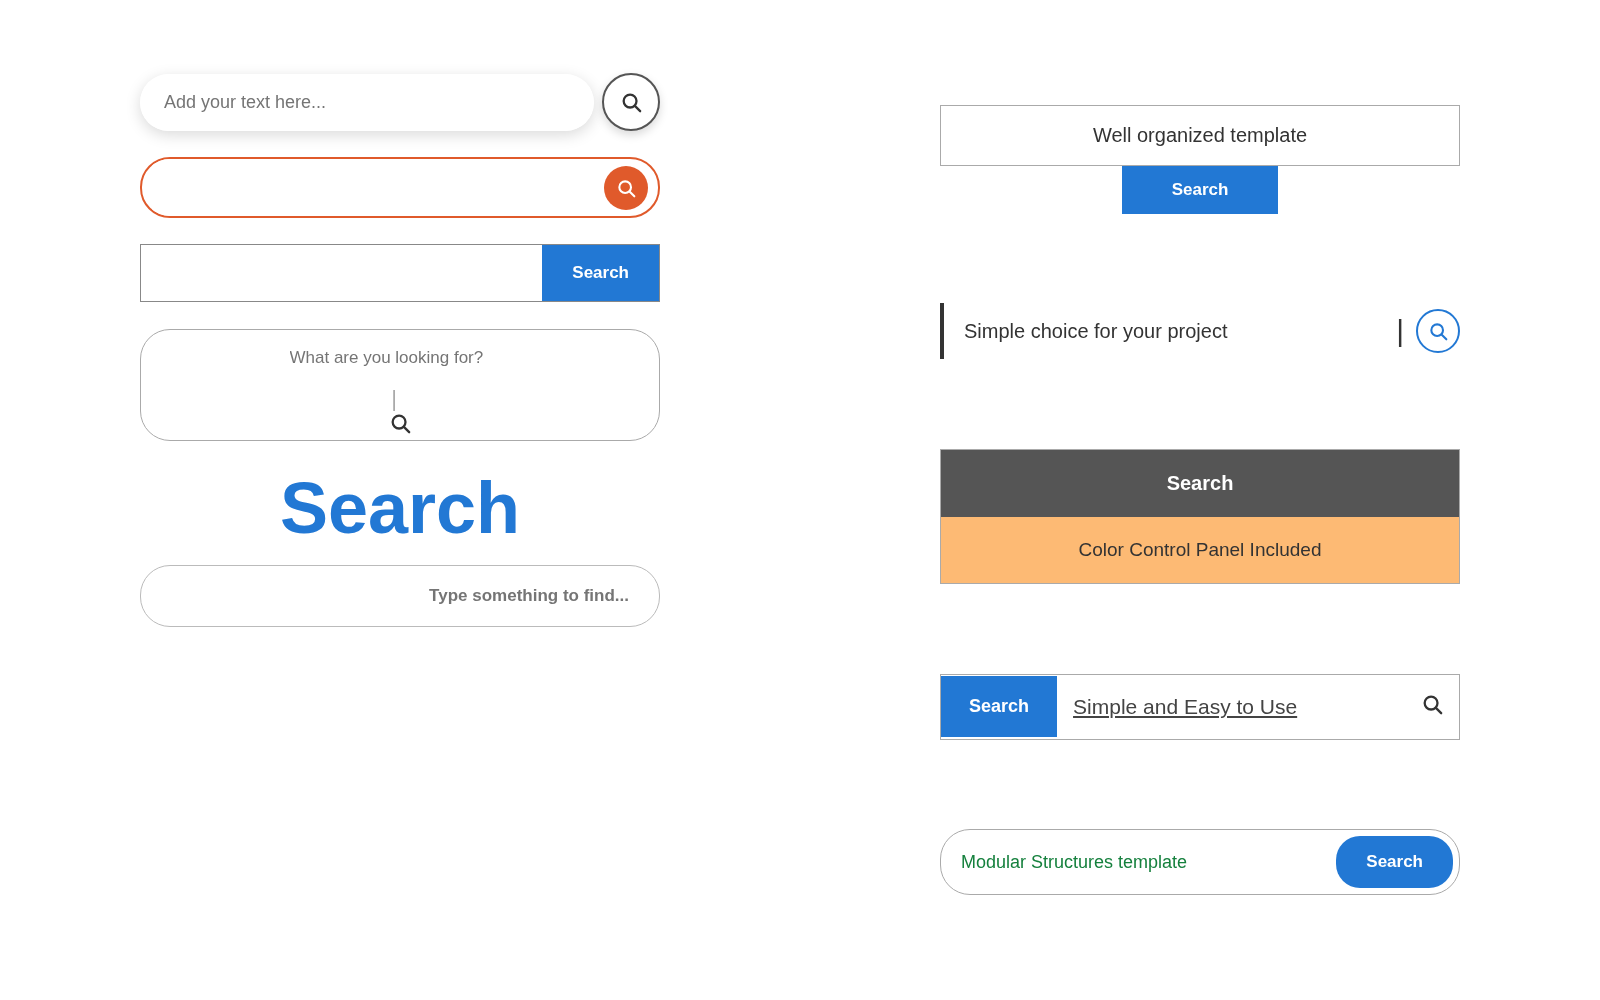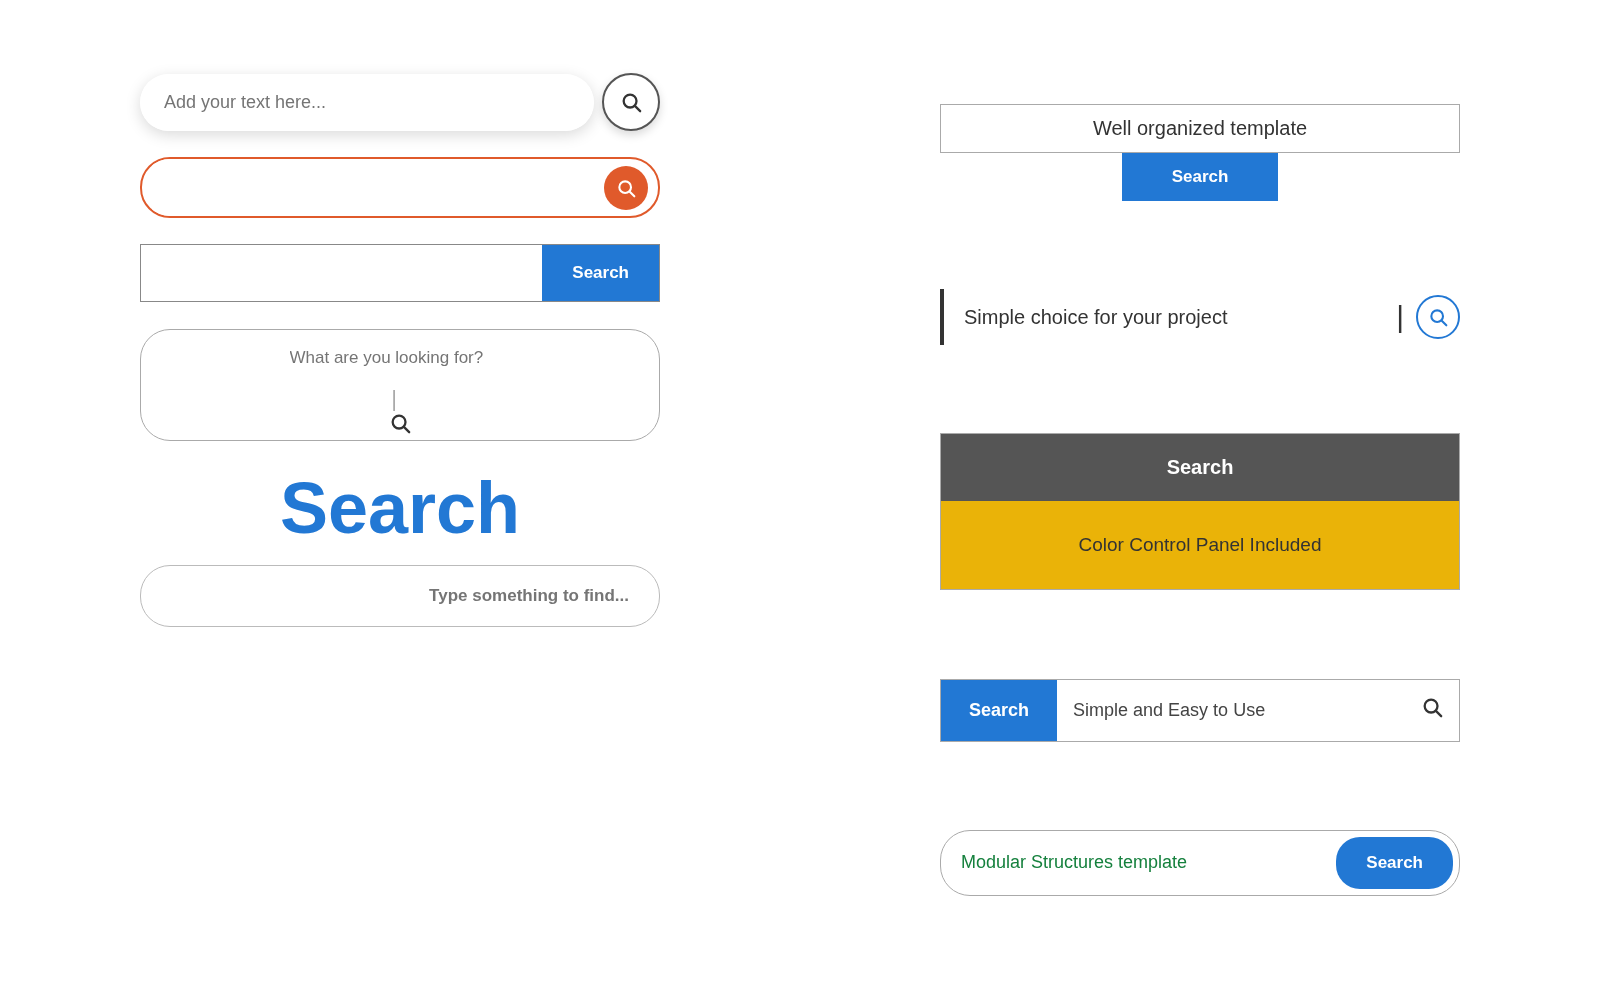--- a/index.html
+++ b/index.html
@@ -179,21 +179,21 @@
       font-weight: bold;
     }
 
     
     .right-box-1 {
       width: 520px;
       text-align: center;
     }
     .right-box-1 .text-box {
       border: 1.5px solid #aaa;
-      padding: 12px 20px;
+      padding: 18px 20px;
       font-size: 20px;
       color: #333;
       margin-bottom: 0;
     }
     .right-box-1 .blue-btn {
       background: #2278d4;
       color: white;
       border: none;
       padding: 14px 50px;
       font-size: 17px;
@@ -247,22 +247,22 @@
     }
     .right-box-3 .dark-header {
       background: #555;
       color: white;
       padding: 22px 20px;
       font-size: 20px;
       text-align: center;
       font-weight: 600;
     }
     .right-box-3 .white-body {
-      background: #eab308;
-      padding: 33px 20px;
+      background: #fdba74;
+      padding: 22px 20px;
       font-size: 19px;
       color: #333;
       text-align: center;
     }
 
     
     .right-box-4 {
       width: 520px;
       border: 1.5px solid #aaa;
       display: flex;
@@ -275,22 +275,23 @@
       border: none;
       padding: 20px 28px;
       font-size: 18px;
       font-weight: 600;
       cursor: pointer;
       flex-shrink: 0;
     }
     .right-box-4 .text-area {
       flex: 1;
       padding: 20px 16px;
-      font-size: 18px;
+      font-size: 21px;
       color: #444;
+      text-decoration: underline;
     }
     .right-box-4 .mag-right {
       font-size: 22px;
       color: #333;
       padding-right: 16px;
       cursor: pointer;
     }
 
     
     .right-box-5 {

